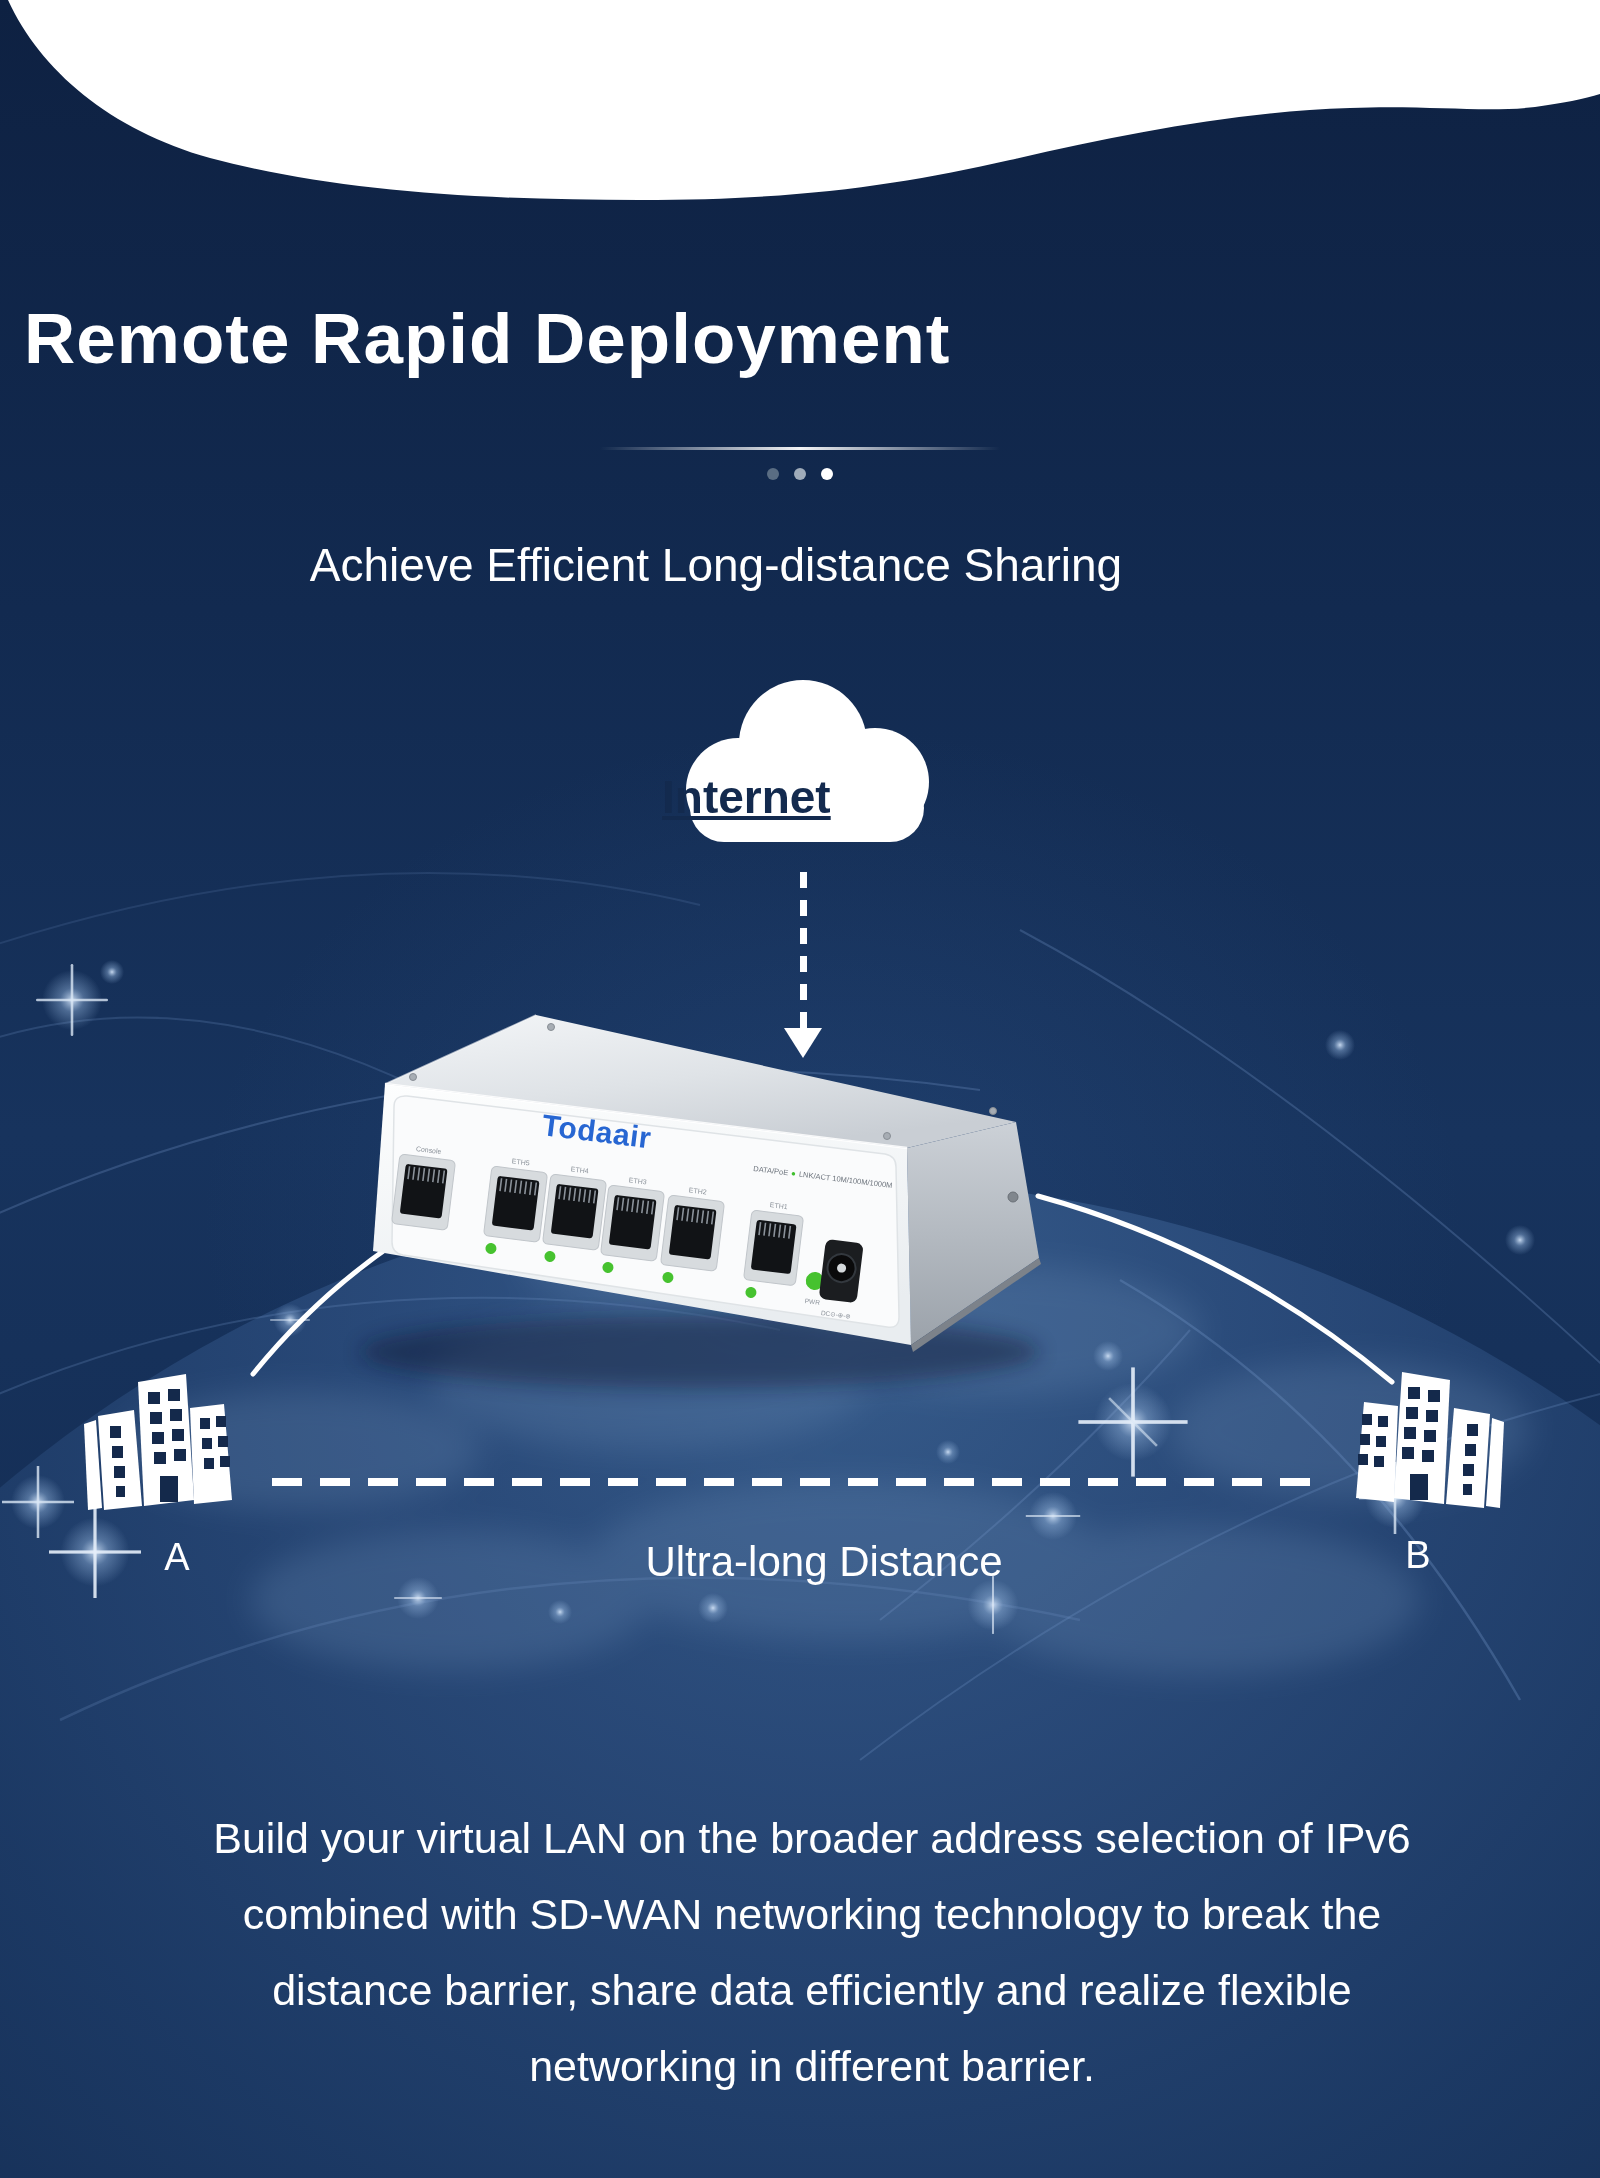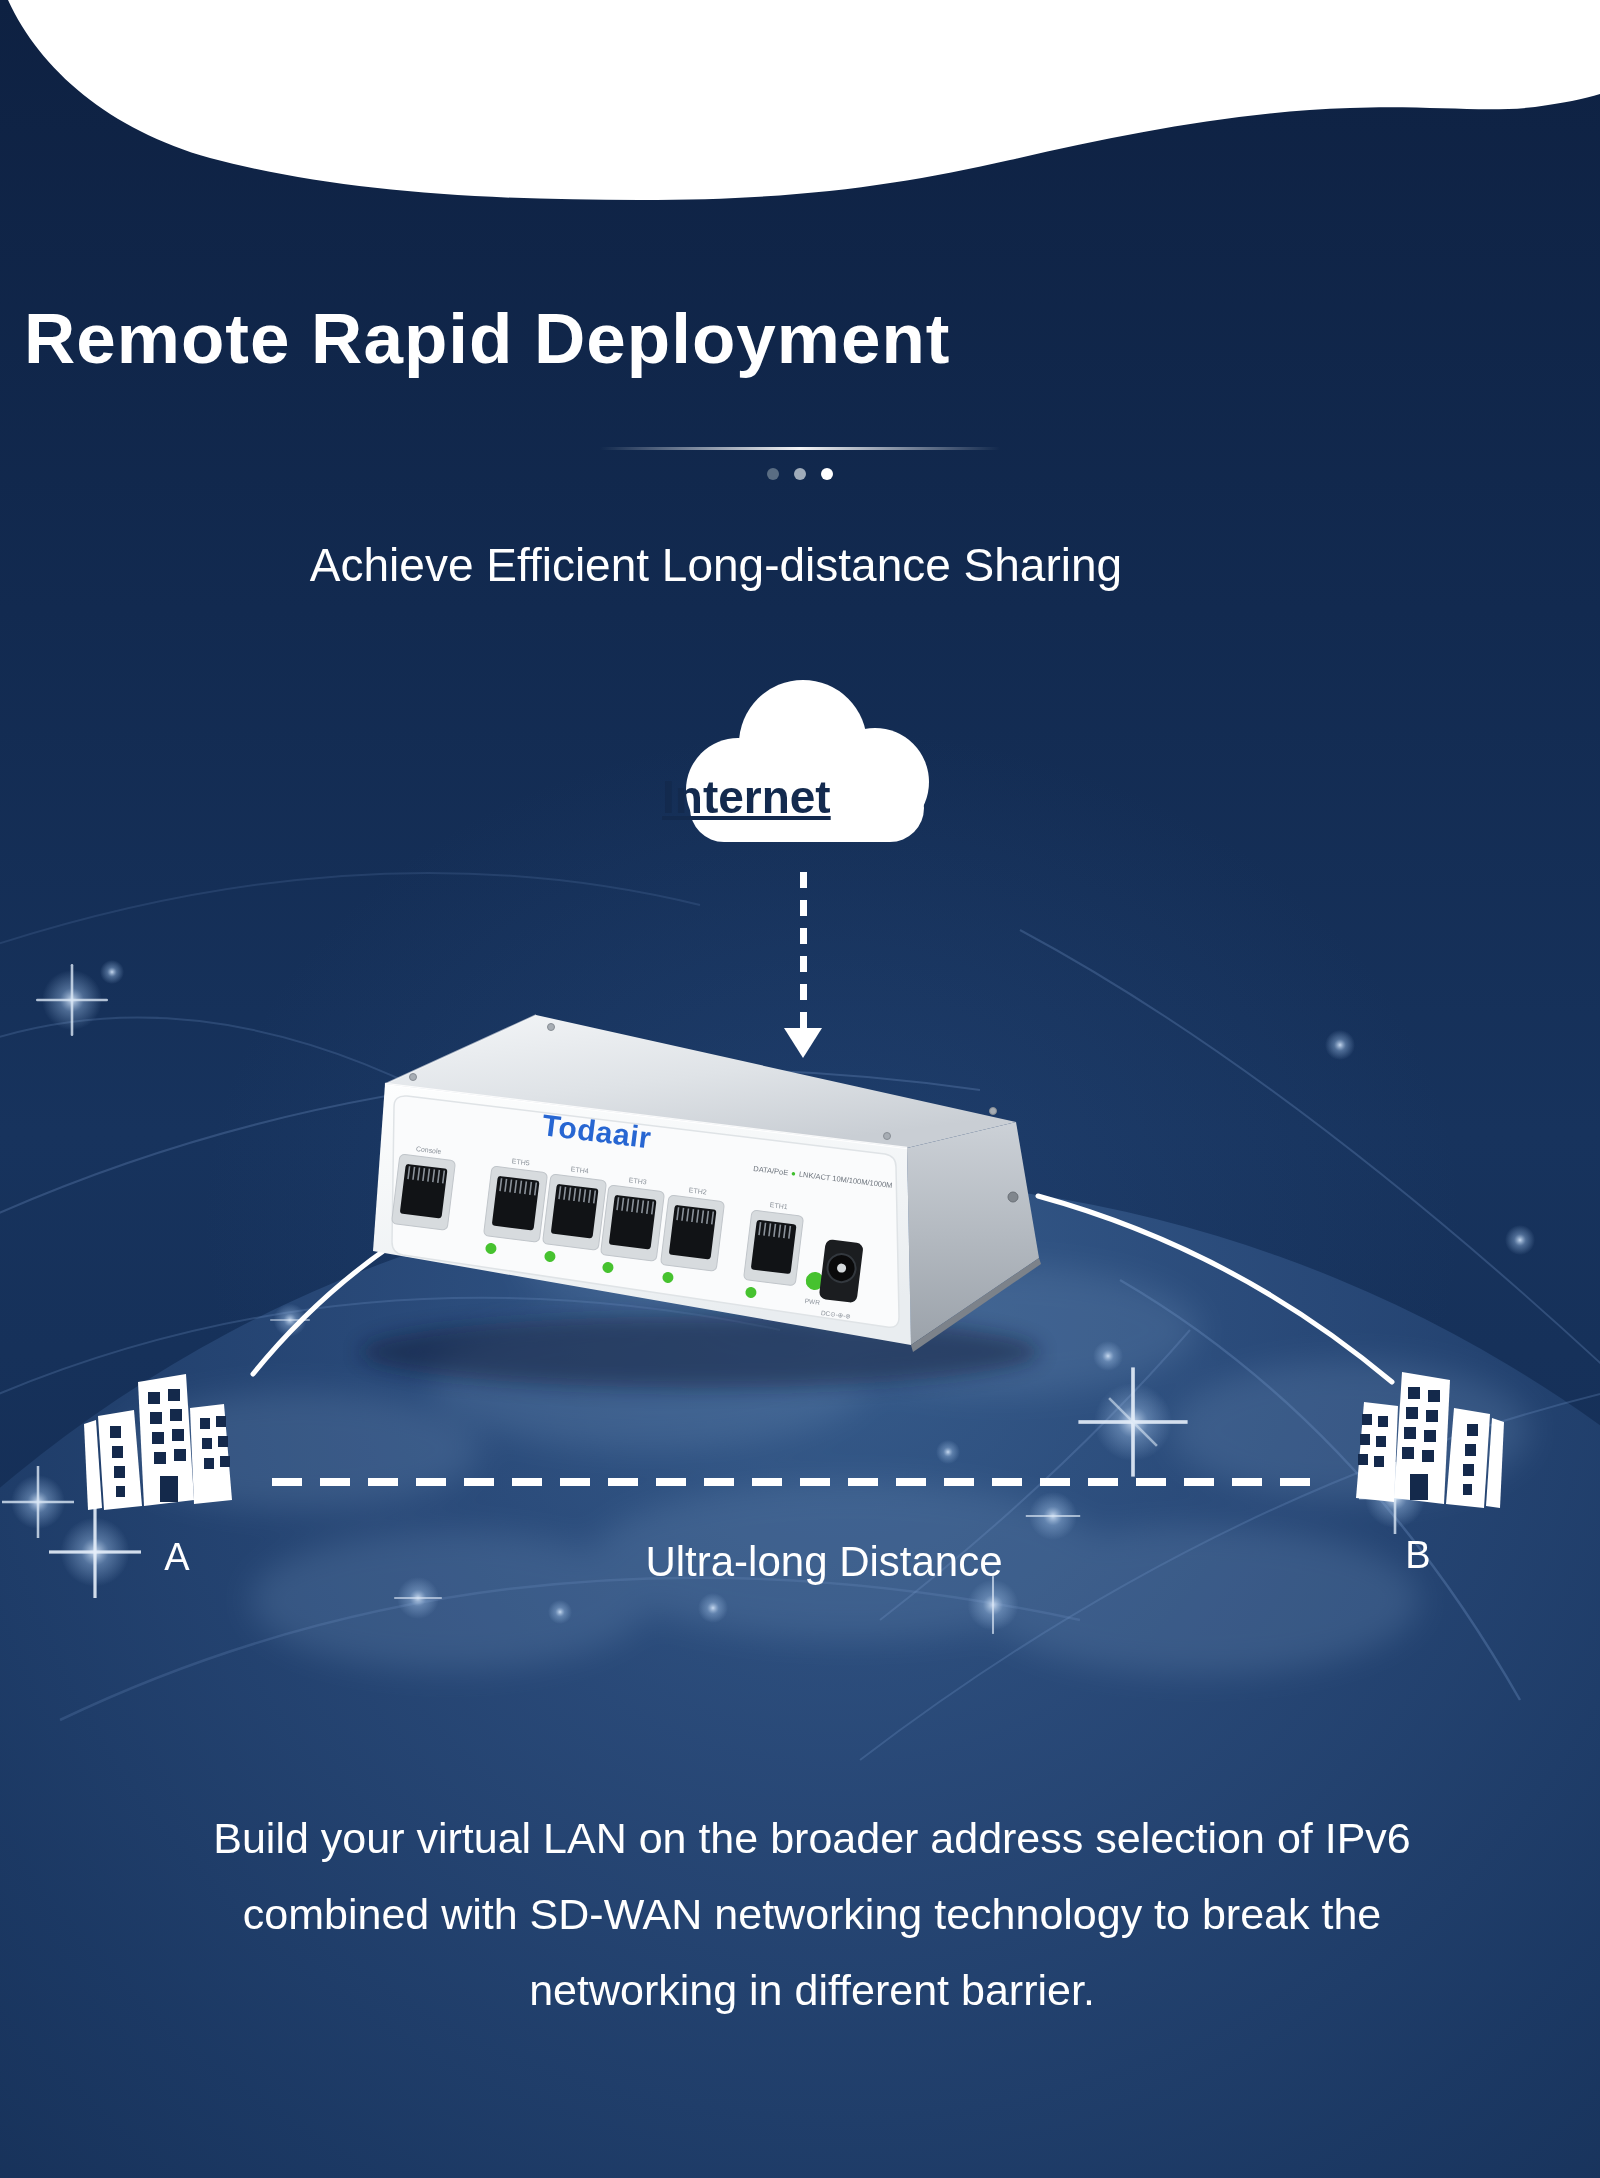--- a/index.html
+++ b/index.html
@@ -368,14 +368,15 @@
 </svg>
 
 <div class="abs dash-line"></div>
 <div class="abs site-label label-a">A</div>
 <div class="abs site-label label-b">B</div>
 <div class="abs distance">Ultra-long Distance</div>
 
 <div class="abs para">
   <span>Build your virtual LAN on the broader address selection of IPv6</span>
   <span>combined with SD-WAN networking technology  to break the</span>
+  <span>distance barrier, share data efficiently and realize flexible</span>
   <span>networking in different barrier.</span>
 </div>
 
 </body></html>

